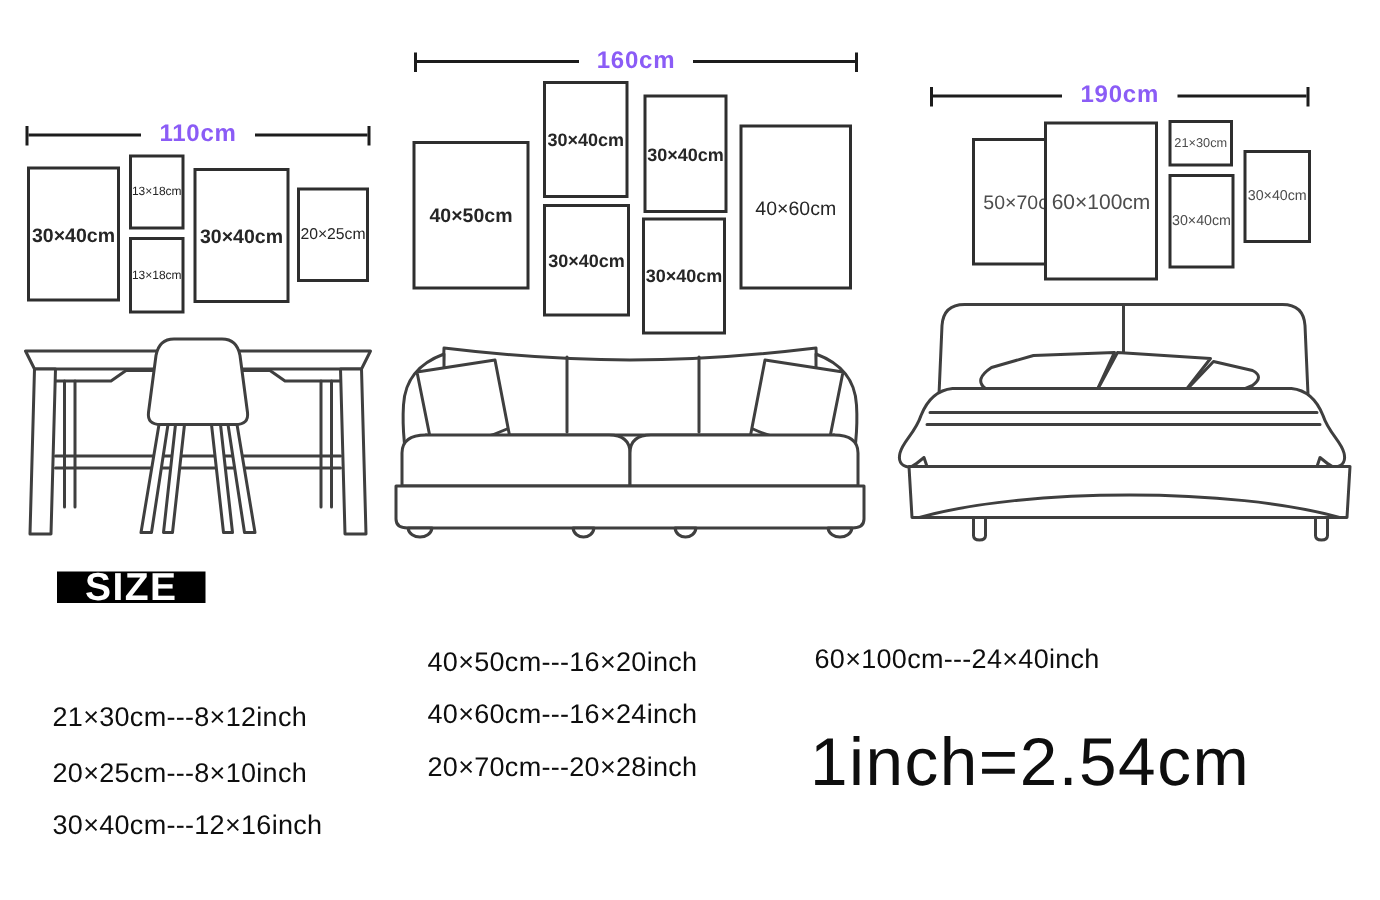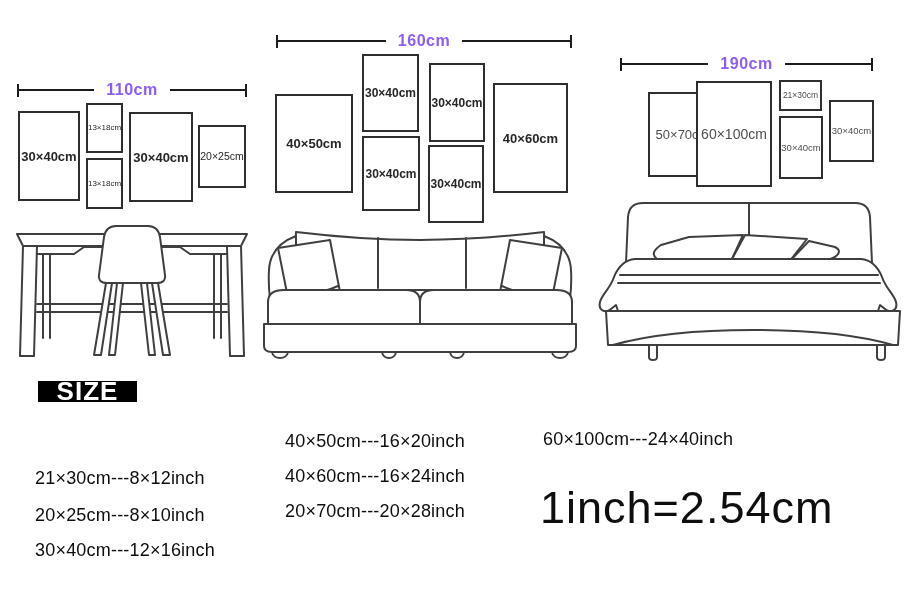--- a/index.html
+++ b/index.html
@@ -24,21 +24,21 @@
   .g1f1{left:18px;top:111px;width:62px;height:90px;font-size:13px;font-weight:700;}
   .g1f2{left:86px;top:103px;width:37px;height:50px;font-size:8px;}
   .g1f3{left:86px;top:158px;width:37px;height:51px;font-size:8px;}
   .g1f4{left:129px;top:112px;width:64px;height:90px;font-size:13px;font-weight:700;}
   .g1f5{left:198px;top:125px;width:48px;height:63px;font-size:10.5px;}
   .g2f1{left:275px;top:94px;width:78px;height:99px;font-size:13px;font-weight:700;justify-content:center;}
   .g2f2{left:362px;top:54px;width:57px;height:78px;font-size:12px;font-weight:700;}
   .g2f3{left:362px;top:136px;width:58px;height:75px;font-size:12px;font-weight:700;}
   .g2f4{left:429px;top:63px;width:56px;height:79px;font-size:12px;font-weight:700;}
   .g2f5{left:428px;top:145px;width:56px;height:78px;font-size:12px;font-weight:700;}
-  .g2f6{left:493px;top:83px;width:75px;height:110px;font-size:13px;font-weight:700;}
+  .g2f6{left:493px;top:83px;width:75px;height:110px;font-size:13px;font-weight:400;}
   .g3 .frame-label{font-weight:400;}
   .g3f1{left:648px;top:92px;width:69px;height:85px;font-size:13px;color:#4d4d4d;}
   .g3f2{left:696px;top:81px;width:76px;height:106px;font-size:14px;color:#4d4d4d;}
   .g3f3{left:779px;top:80px;width:43px;height:31px;font-size:8.5px;color:#4d4d4d;}
   .g3f4{left:779px;top:116px;width:44px;height:63px;font-size:9.5px;color:#4d4d4d;}
   .g3f5{left:829px;top:100px;width:45px;height:62px;font-size:9.5px;color:#4d4d4d;}
   
   .furn{position:absolute;}
   .desk-svg{left:12px;top:222px;width:240px;height:140px;}
   .sofa-svg{left:254px;top:226px;width:332px;height:136px;}

